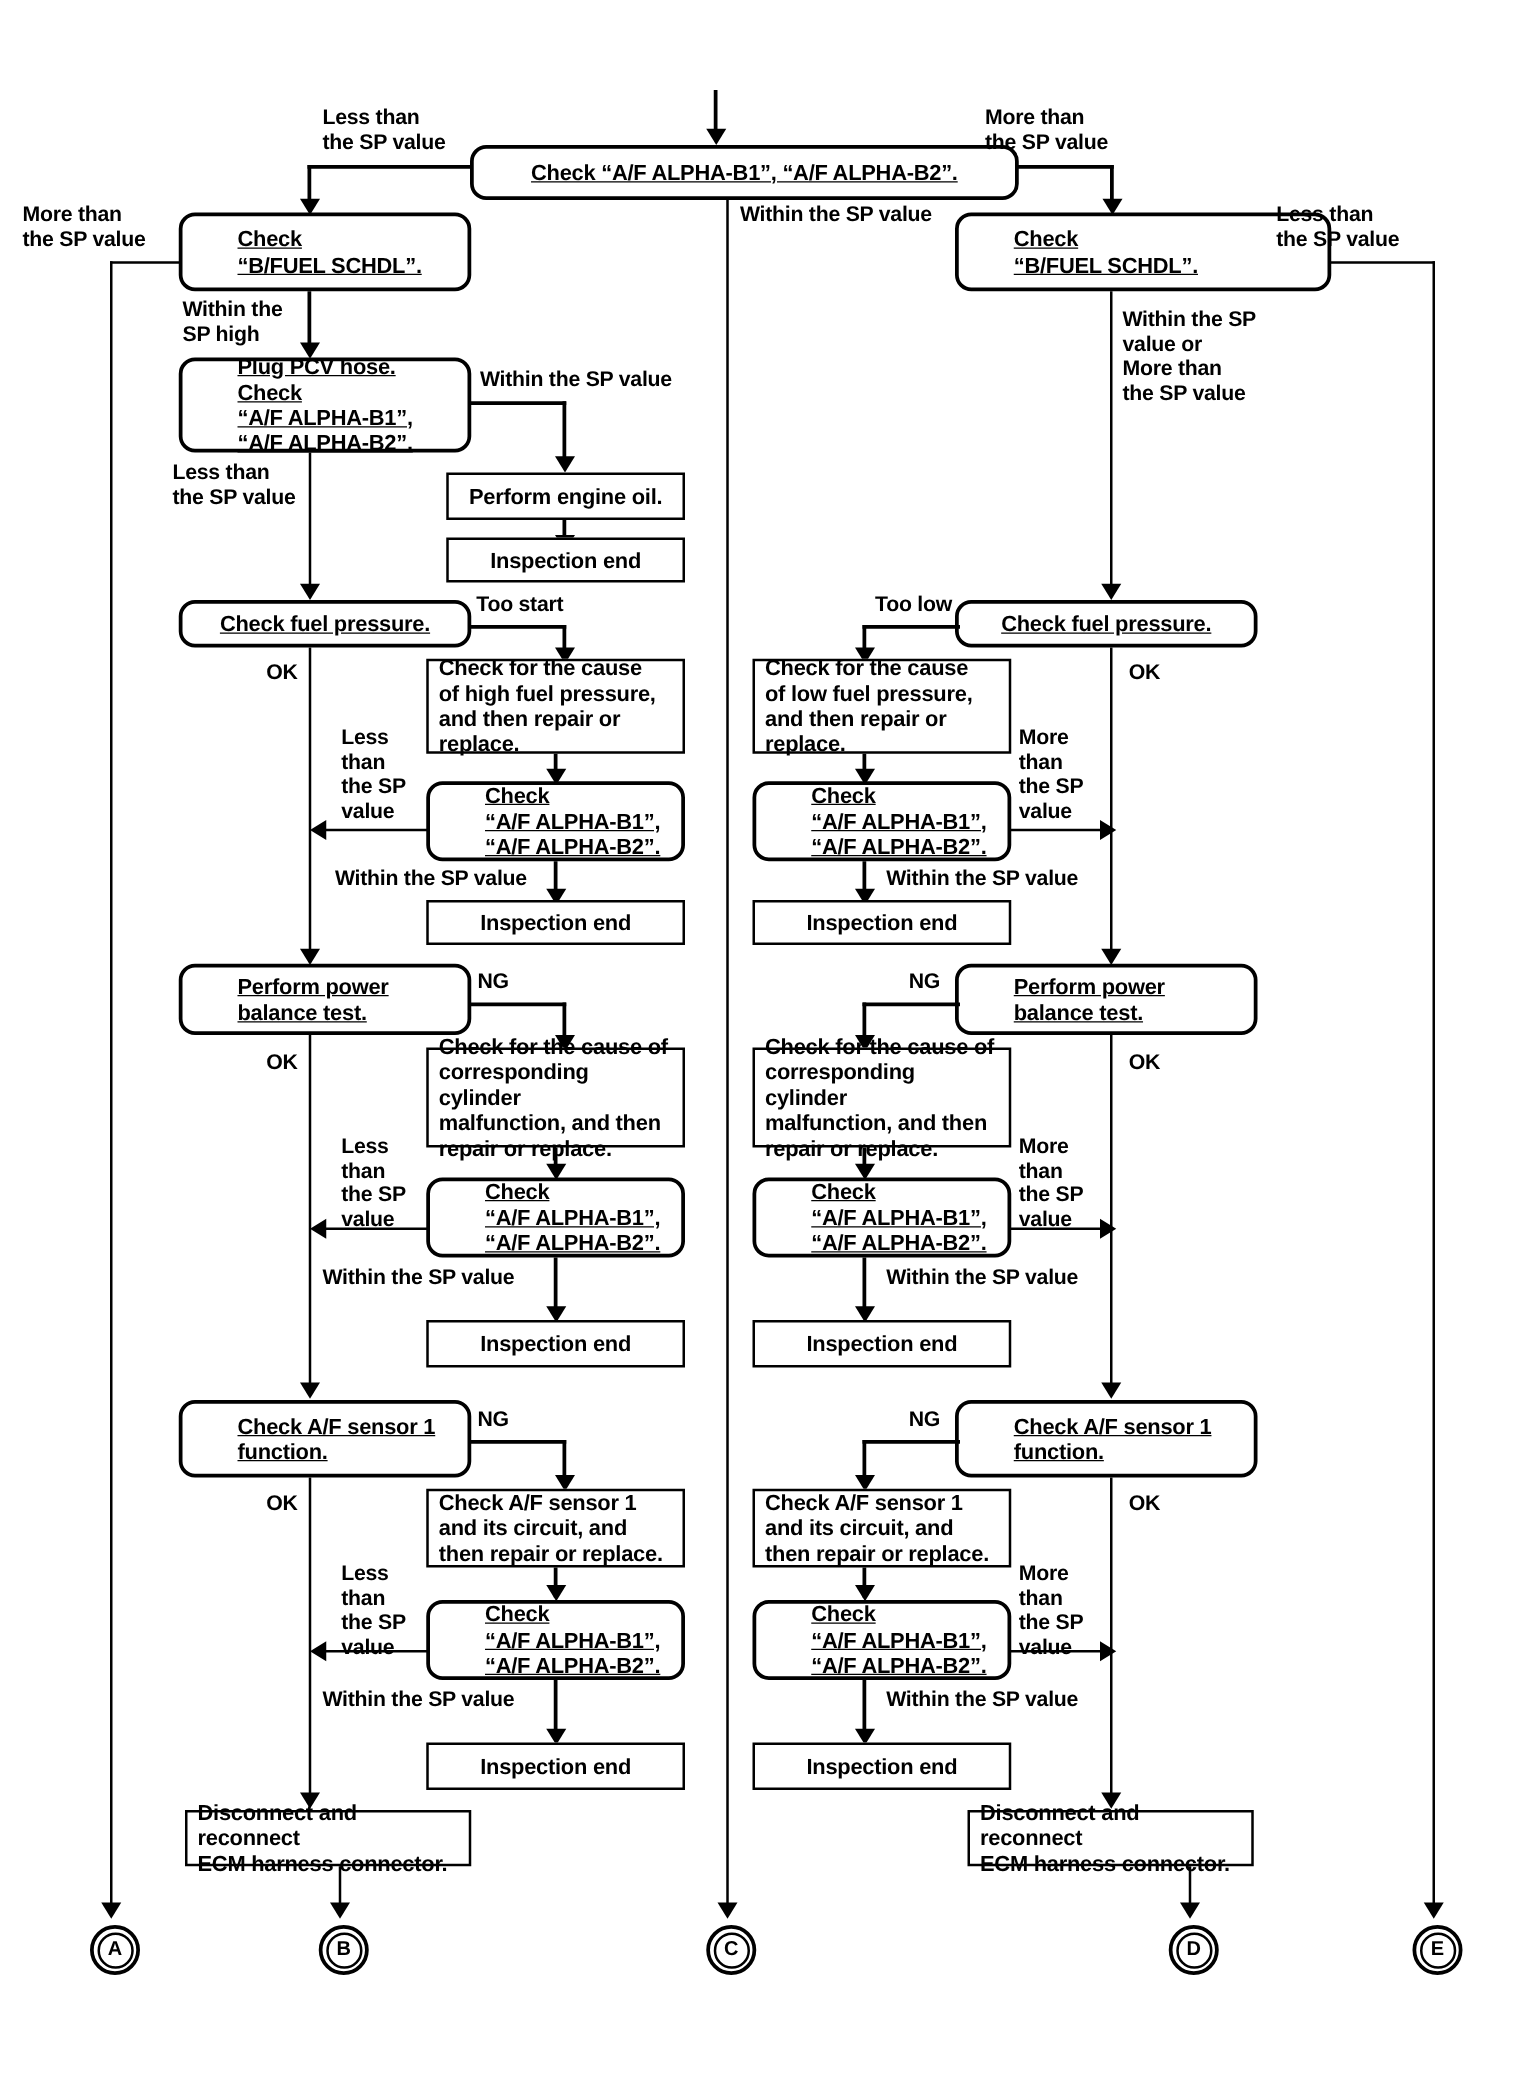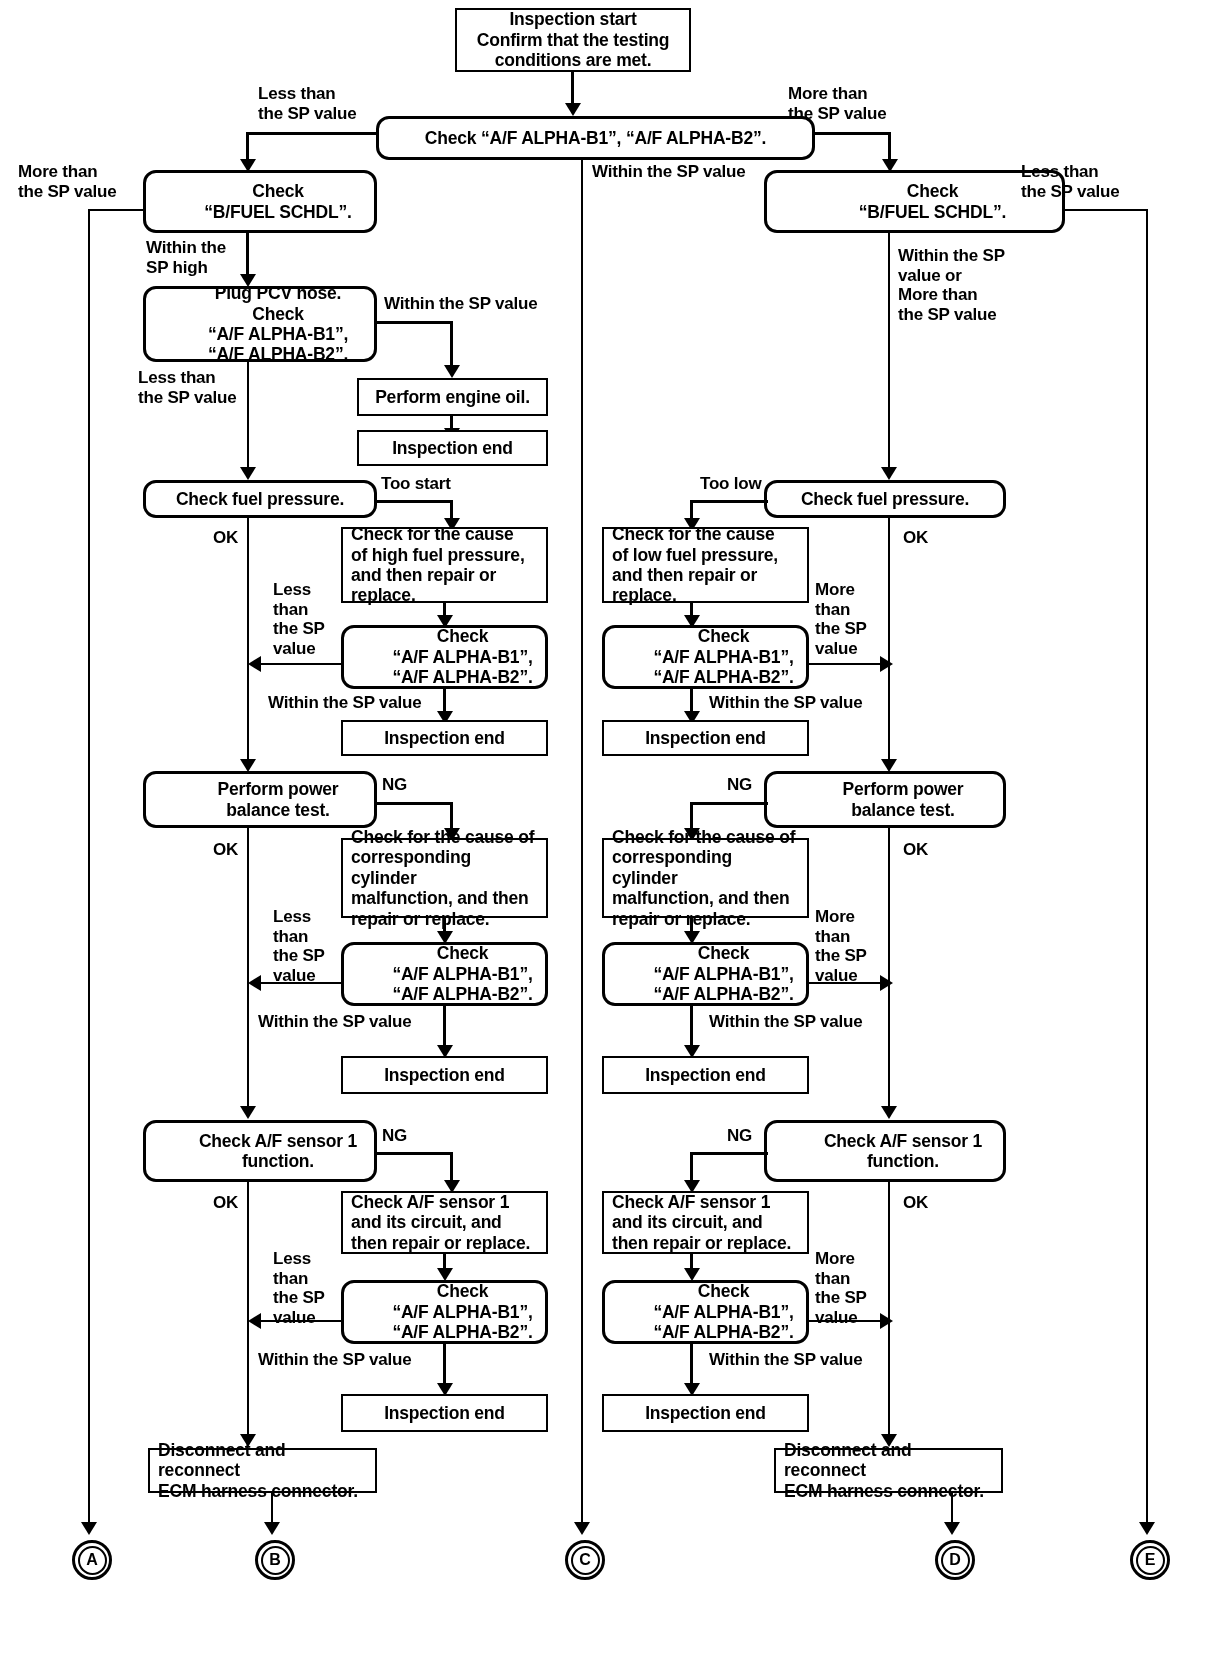--- a/index.html
+++ b/index.html
@@ -1,25 +1,25 @@
 <!DOCTYPE html>
 <html><head>
 <meta charset="utf-8">
 <style>
   html,body{margin:0;padding:0;background:#ffffff;}
   body{font-family:"Liberation Sans", sans-serif;}
   #canvas{position:relative;width:1216px;height:1660px;background:#fff;overflow:hidden;}
   .box{position:absolute;box-sizing:border-box;background:#fff;border:3px solid #000;
        display:flex;align-items:center;color:#000;}
-  .box.rounded{border-radius:13px;}
+  .box.rounded{border-radius:13px;text-decoration:underline;}
   .box.thin{border-width:2px;}
   .box .txt{display:block;width:100%;padding:0 8px;font-size:17.5px;line-height:1.17;
             font-weight:600;letter-spacing:-0.2px;white-space:pre-line;}
   .box.ctr .txt{text-align:center;padding:0 4px;}
-  .box.indent .txt{padding-left:44px;text-align:center;}
+  .box.indent .txt{padding-left:44px;}
   .lbl{position:absolute;font-size:17px;line-height:1.16;font-weight:600;color:#000;
        white-space:pre-line;letter-spacing:-0.2px;}
   .ln{position:absolute;background:#000;}
   .hl{height:3px;}
   .vl{width:3px;}
   .ln.t2{height:2px;}
   .vl.t2{width:2px;}
   .ar{position:absolute;width:0;height:0;}
   .ar.down{border-left:8px solid transparent;border-right:8px solid transparent;border-top:13px solid #000;}
   .ar.left{border-top:8px solid transparent;border-bottom:8px solid transparent;border-right:13px solid #000;}
@@ -27,25 +27,20 @@
   .conn{position:absolute;width:34px;height:34px;border:3px solid #000;border-radius:50%;
         display:flex;align-items:center;justify-content:center;background:#fff;}
   .conn .inner{width:25px;height:25px;border:2.5px solid #000;border-radius:50%;
         display:flex;align-items:center;justify-content:center;font-size:16px;font-weight:700;line-height:1;}
 </style>
 </head>
 <body>
 
 <div id="canvas">
 
-  <div class="box thin ctr" style="left:455px;top:8px;width:236px;height:64px;">
-    <span class="txt">Inspection start
-Confirm that the testing
-conditions are met.</span>
-  </div>
 
   <div class="ln vl" style="left:571px;top:72px;width:3px;height:33px;"></div>
   <div class="ar down" style="left:565px;top:103px;"></div>
 
   <div class="box rounded ctr" style="left:376px;top:116px;width:439px;height:44px;">
     <span class="txt">Check “A/F ALPHA-B1”, “A/F ALPHA-B2”.</span>
   </div>
 
   <div class="lbl" style="left:258px;top:84px;">Less than
 the SP value</div>

